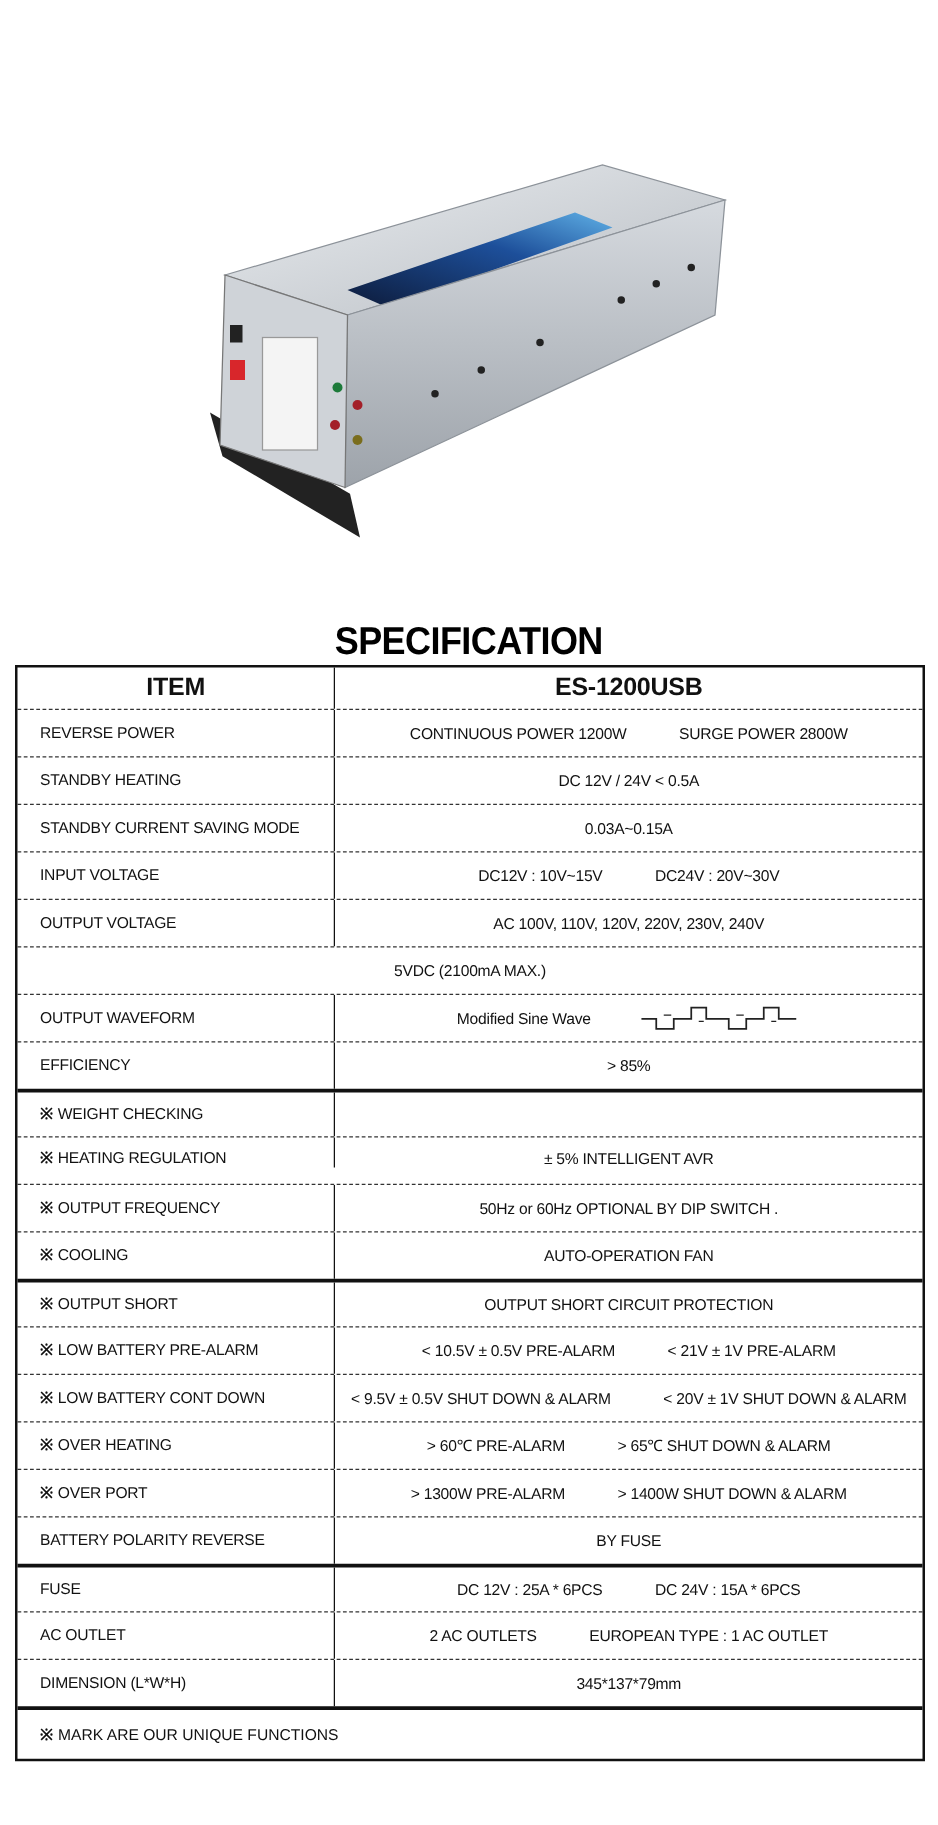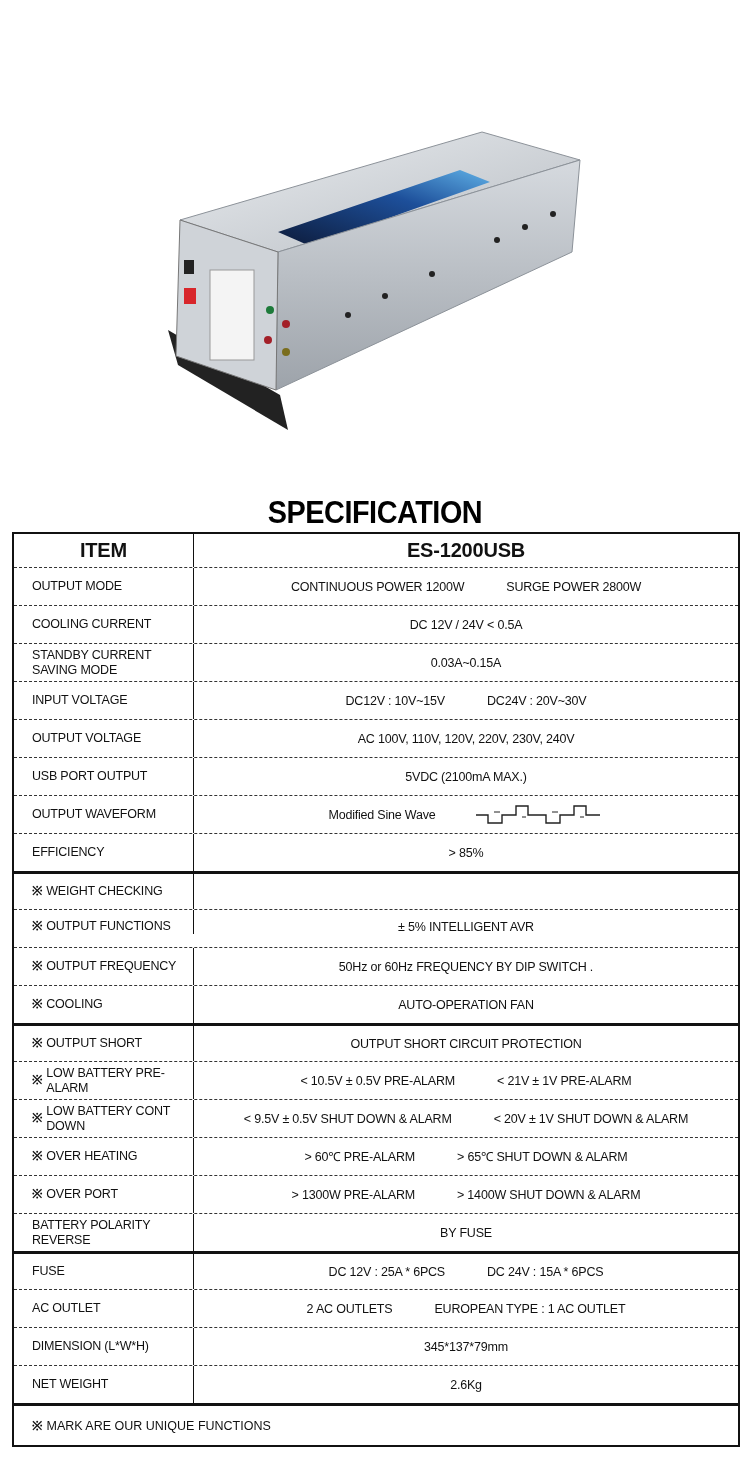--- a/index.html
+++ b/index.html
@@ -13,21 +13,21 @@
   .title { position: absolute; left: 0; width: 750px; top: 495px; text-align: center;
            font-family: "Liberation Sans", sans-serif; font-weight: bold; font-size: 31px;
            letter-spacing: -0.5px; transform: scaleX(0.93); transform-origin: center; color: #000; }
 
   .table { position: absolute; left: 12px; top: 532px; width: 724px;
            border: 2px solid #111; border-right-width: 2px; box-sizing: content-box; }
   .row { display: flex; height: 38px; border-top: 1px dashed #333; box-sizing: border-box; }
   .row.first { border-top: none; }
   .row.thick { border-top: 3px solid #111; }
   .row.header { height: 33px; }
-  .cell-item { width: 180px; border-right: 1px solid #111; display: flex; align-items: center;
+  .cell-item { width: 254px; border-right: 1px solid #111; display: flex; align-items: center;
                padding-left: 18px; box-sizing: border-box; font-size: 12.5px;
                letter-spacing: -0.2px; line-height: 15px; }
   .cell-val { flex: 1; display: flex; align-items: center; justify-content: center;
               font-size: 12.5px; letter-spacing: -0.2px; }
   .header .cell-item { justify-content: center; padding-left: 0; font-weight: bold; font-size: 20px; }
   .header .cell-val { font-weight: bold; font-size: 20px; }
   .clip { height: 24px; overflow: hidden; align-items: flex-end; }
   .cell-val .gap { display: inline-block; width: 42px; }
   .mark { font-weight: bold; margin-right: 4px; }
   .footer { height: 39px; display: flex; align-items: center; padding-left: 18px; font-size: 12.5px;
@@ -87,31 +87,31 @@
 <div class="title">SPECIFICATION</div>
 
 <div class="table" id="spec-table">
   <div class="row header first">
     <div class="cell-item">ITEM</div>
     <div class="cell-val">ES-1200USB</div>
   </div>
   <div id="rows-container">
       <div class="row">
         <div class="cell-item">
-          <span>OUTPUT MODE</span>
+          <span>REVERSE POWER</span>
         </div>
         <div class="cell-val">
           <span>CONTINUOUS POWER 1200W</span>
           <span class="gap"></span>
           <span>SURGE POWER 2800W</span>
         </div>
       </div>
       <div class="row">
         <div class="cell-item">
-          <span>COOLING CURRENT</span>
+          <span>STANDBY HEATING</span>
         </div>
         <div class="cell-val">
           <span>DC 12V / 24V &lt; 0.5A</span>
         </div>
       </div>
       <div class="row">
         <div class="cell-item">
           <span>STANDBY CURRENT SAVING MODE</span>
         </div>
         <div class="cell-val">
@@ -130,23 +130,20 @@
       </div>
       <div class="row">
         <div class="cell-item">
           <span>OUTPUT VOLTAGE</span>
         </div>
         <div class="cell-val">
           <span>AC 100V, 110V, 120V, 220V, 230V, 240V</span>
         </div>
       </div>
       <div class="row">
-        <div class="cell-item">
-          <span>USB PORT OUTPUT</span>
-        </div>
         <div class="cell-val">
           <span>5VDC (2100mA MAX.)</span>
         </div>
       </div>
       <div class="row">
         <div class="cell-item">
           <span>OUTPUT WAVEFORM</span>
         </div>
         <div class="cell-val">
           <span>Modified Sine Wave</span>
@@ -169,33 +166,33 @@
       </div>
       <div class="row thick">
         <div class="cell-item">
           <span class="mark">※</span>
           <span>WEIGHT CHECKING</span>
         </div>
       </div>
       <div class="row">
         <div class="cell-item clip">
           <span class="mark">※</span>
-          <span>OUTPUT FUNCTIONS</span>
+          <span>HEATING REGULATION</span>
         </div>
         <div class="cell-val clip">
           <span>± 5%  INTELLIGENT AVR</span>
         </div>
       </div>
       <div class="row">
         <div class="cell-item">
           <span class="mark">※</span>
           <span>OUTPUT FREQUENCY</span>
         </div>
         <div class="cell-val">
-          <span>50Hz or 60Hz FREQUENCY BY DIP SWITCH .</span>
+          <span>50Hz or 60Hz OPTIONAL BY DIP SWITCH .</span>
         </div>
       </div>
       <div class="row">
         <div class="cell-item">
           <span class="mark">※</span>
           <span>COOLING</span>
         </div>
         <div class="cell-val">
           <span>AUTO-OPERATION FAN</span>
         </div>
@@ -280,28 +277,20 @@
           <span class="gap"></span>
           <span>EUROPEAN TYPE  : 1 AC OUTLET</span>
         </div>
       </div>
       <div class="row">
         <div class="cell-item">
           <span>DIMENSION (L*W*H)</span>
         </div>
         <div class="cell-val">
           <span>345*137*79mm</span>
-        </div>
-      </div>
-      <div class="row">
-        <div class="cell-item">
-          <span>NET WEIGHT</span>
-        </div>
-        <div class="cell-val">
-          <span>2.6Kg</span>
         </div>
       </div>
     </div>
   <div class="footer">
     <span class="mark">※</span>
     <span>MARK ARE OUR UNIQUE FUNCTIONS</span>
   </div>
 </div>
 
 </body></html>

